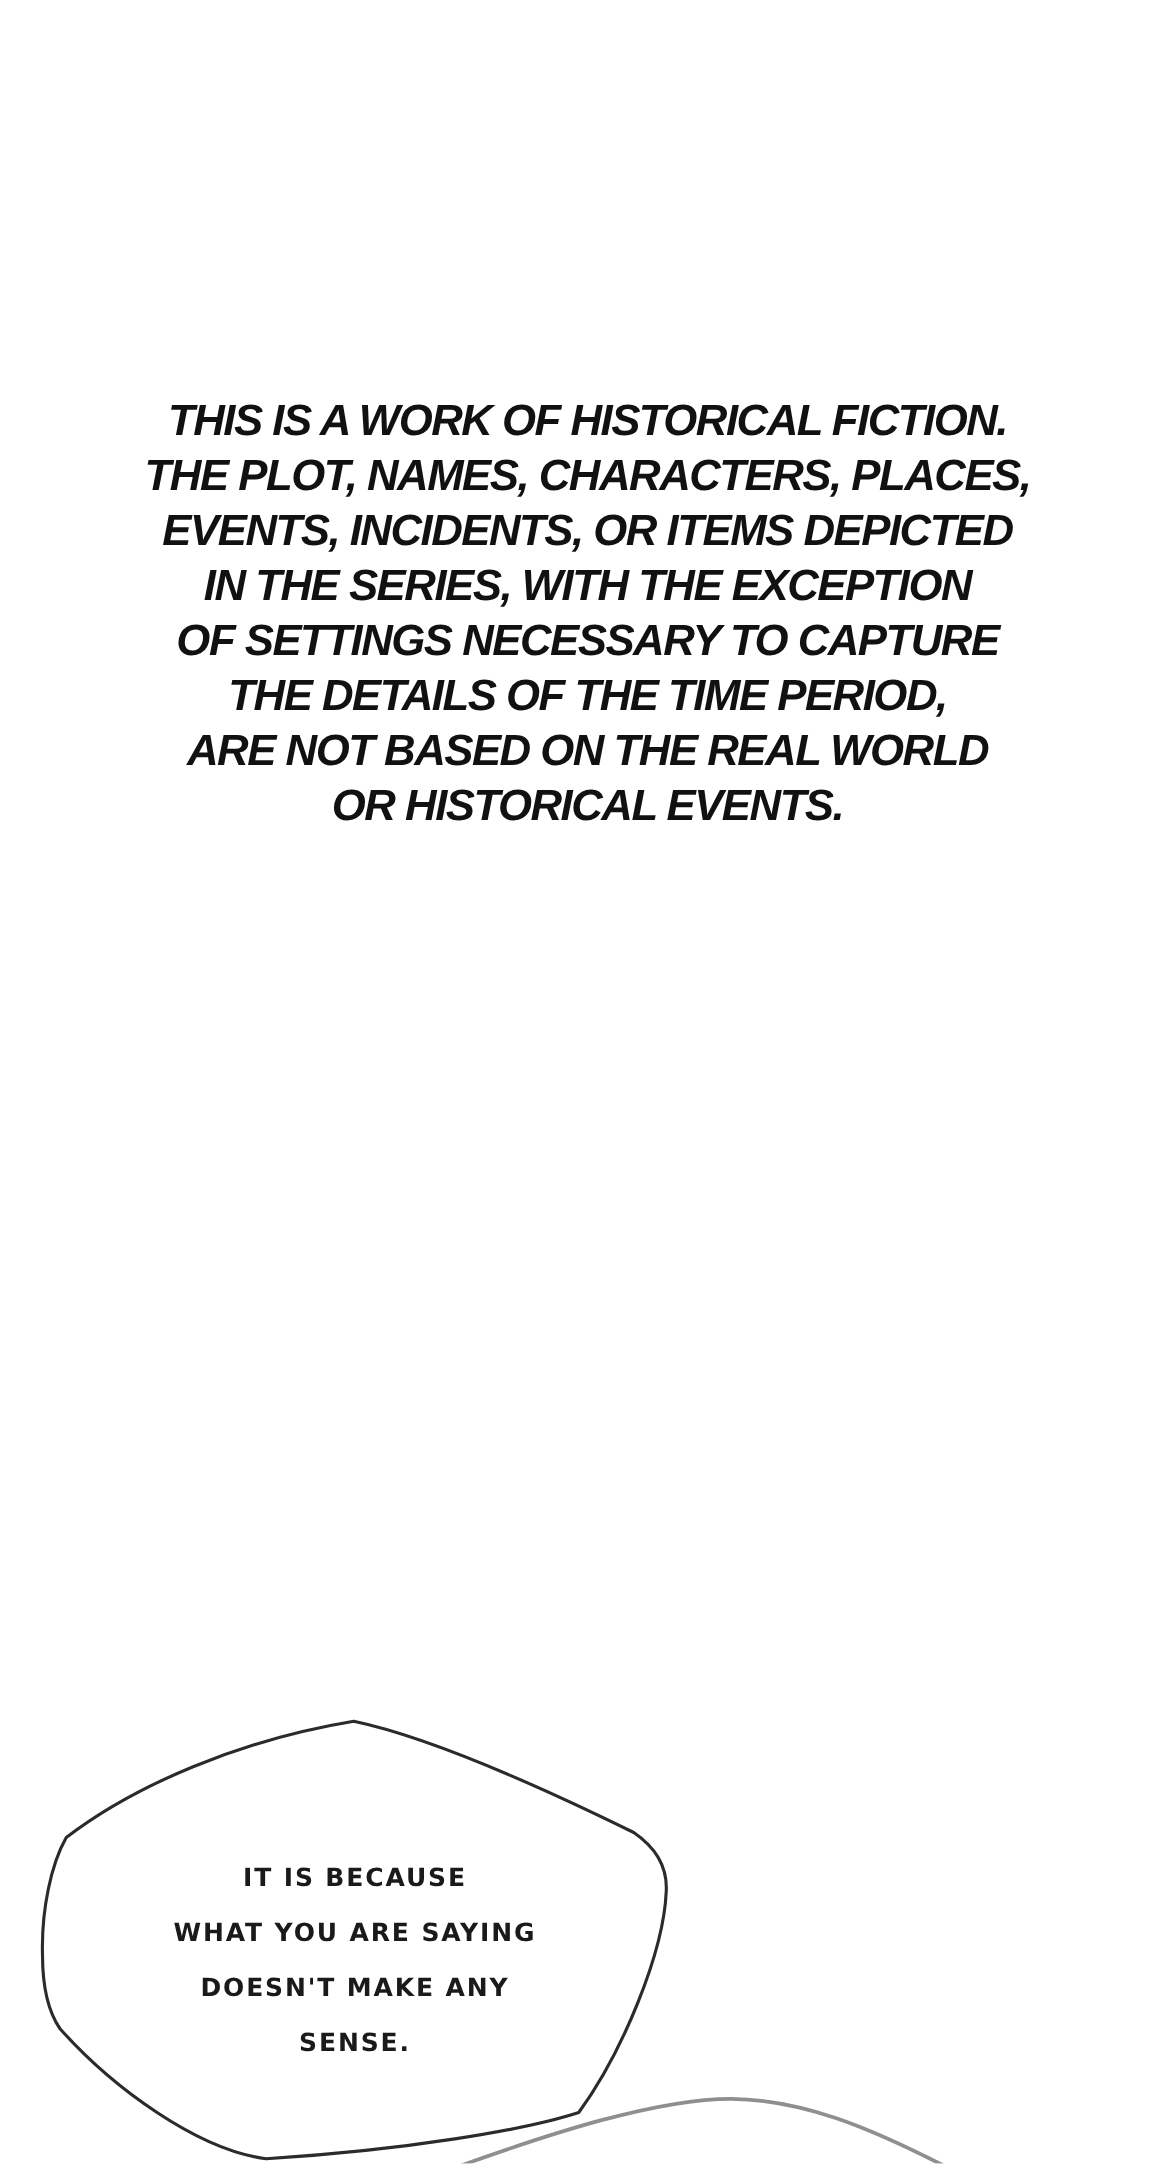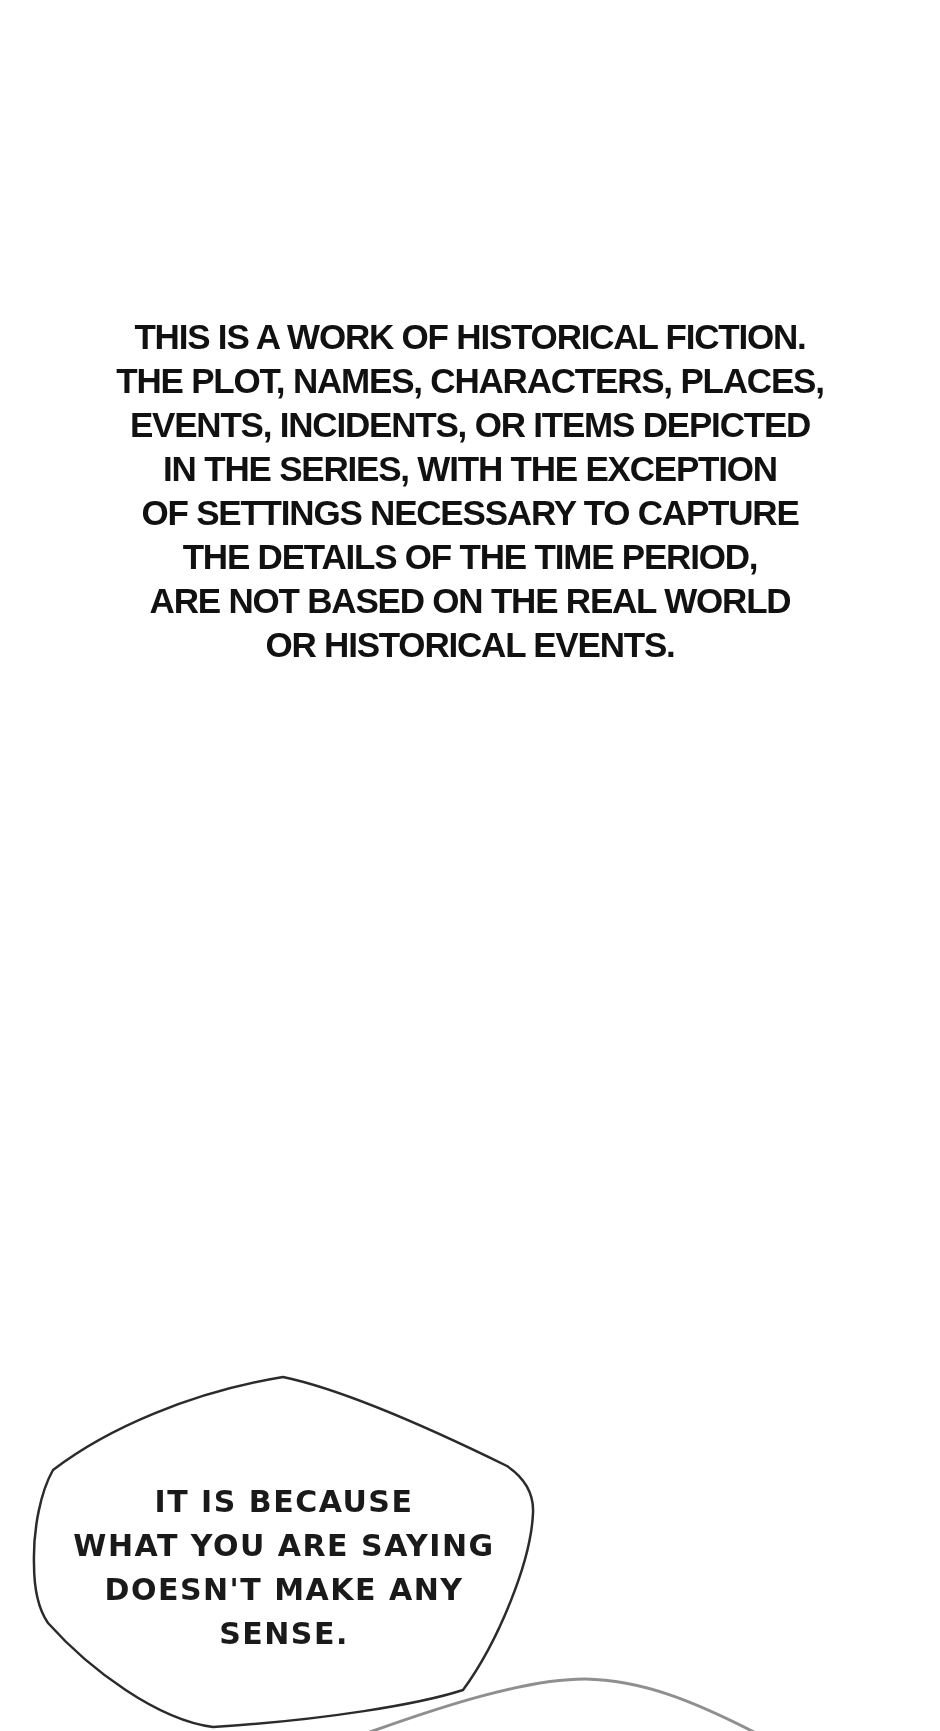--- a/index.html
+++ b/index.html
@@ -22,38 +22,39 @@
     width: 940px;
     text-align: center;
     font-family: "Liberation Sans", sans-serif;
     font-weight: 700;
     font-size: 35px;
     line-height: 44px;
     letter-spacing: -1.2px;
     color: #111111;
     white-space: pre-line;
     text-shadow: 0 0 6px #ffffff, 0 0 10px #ffffff;
+    font-style: italic;
   }
   .artwork-layer {
     position: absolute;
     top: 0;
     left: 0;
     width: 940px;
     height: 1731px;
   }
   .bubble-text {
     position: absolute;
     top: 1480px;
     left: 284px;
     transform: translateX(-50%);
     width: 480px;
     text-align: center;
     font-family: "DejaVu Sans", sans-serif;
     font-weight: 700;
-    font-size: 30px;
+    font-size: 20px;
     line-height: 44px;
     letter-spacing: 1.5px;
     color: #1a1a1a;
     white-space: pre-line;
   }
 </style>
 </head>
 <body>
 
 <div class="page">

